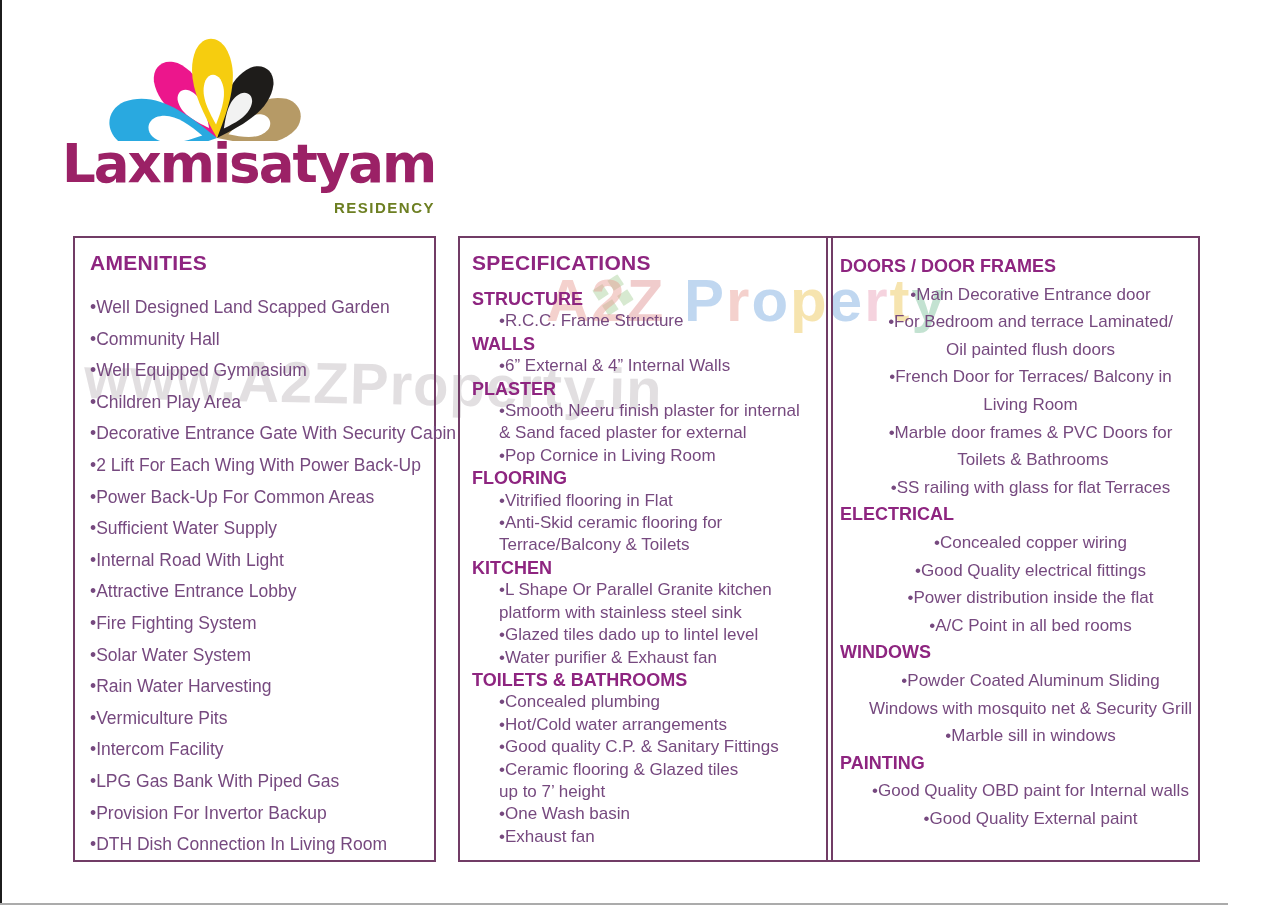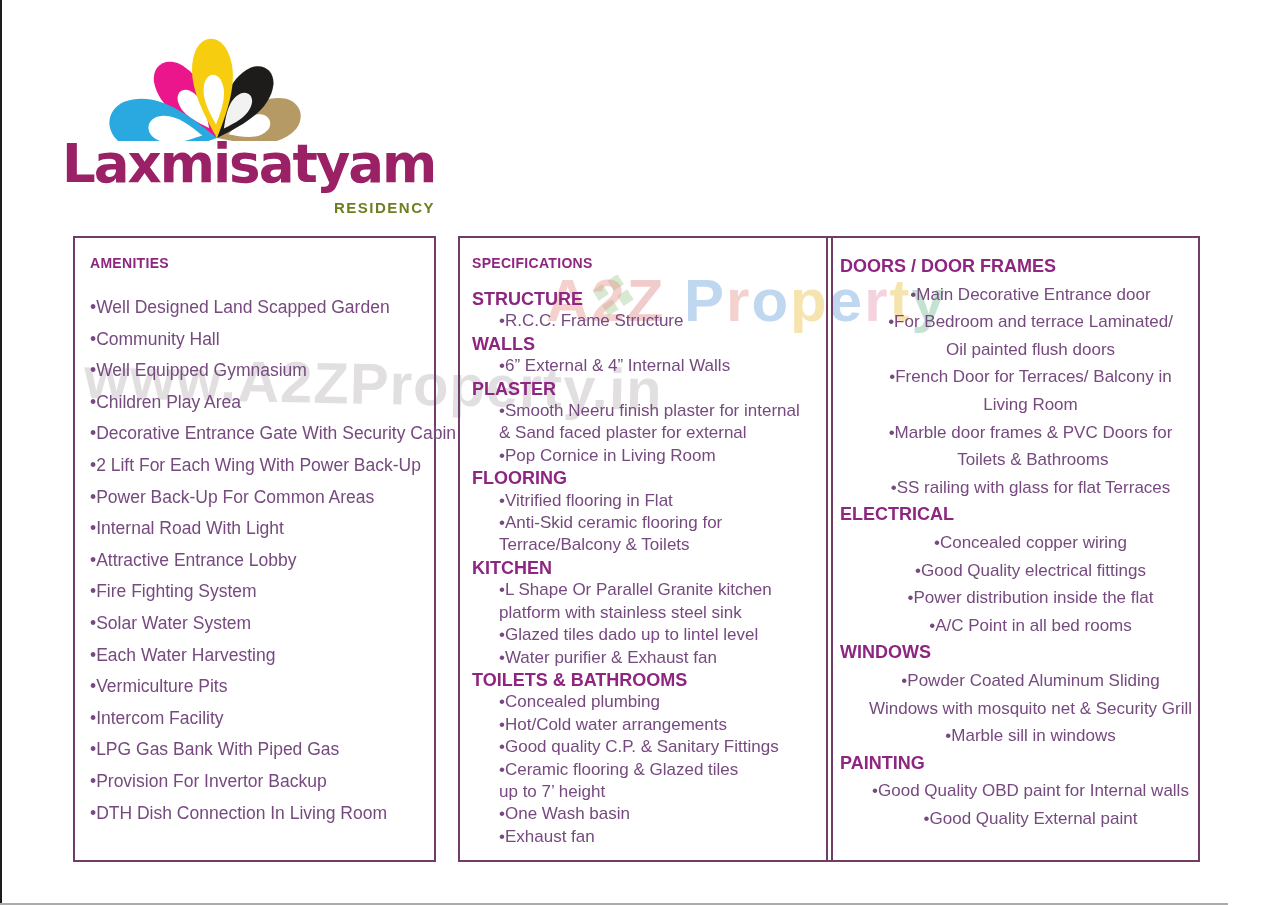--- a/index.html
+++ b/index.html
@@ -43,21 +43,21 @@
   
   .box{
     position:absolute;top:236px;height:626px;box-sizing:border-box;
     border:2px solid #713c66;background:transparent;z-index:2;
   }
   #col1{left:73px;width:363px;}
   #col2{left:458px;width:375px;}
   #col3{left:826px;width:374px;}
 
   .box-title{
-    font-size:14px;font-weight:bold;color:#8e2580;margin:0;
+    font-size:21px;font-weight:bold;color:#8e2580;margin:0;
     padding:12px 3px 0 15px;letter-spacing:0.3px;line-height:26px;
   }
   #col2 .box-title{padding-left:12px;}
 
   .amenities-list{padding:16px 0 0 15px;}
   .amenities-list .item{
     font-size:17.5px;color:#76497f;line-height:31.6px;margin:0;white-space:pre;
   }
   .item::before{content:"•";}
 
@@ -122,25 +122,26 @@
   <section class="box" id="col1">
     <h2 class="box-title">AMENITIES</h2>
     <div class="amenities-list">
         <p class="item">Well Designed Land Scapped Garden</p>
         <p class="item">Community Hall</p>
         <p class="item">Well Equipped Gymnasium</p>
         <p class="item">Children Play Area</p>
         <p class="item">Decorative Entrance Gate With Security Cabin</p>
         <p class="item">2 Lift For Each Wing With Power Back-Up</p>
         <p class="item">Power Back-Up For Common Areas</p>
+        <p class="item">Sufficient Water Supply</p>
         <p class="item">Internal Road With Light</p>
         <p class="item">Attractive Entrance Lobby</p>
         <p class="item">Fire Fighting System</p>
         <p class="item">Solar Water System</p>
-        <p class="item">Each Water Harvesting</p>
+        <p class="item">Rain Water Harvesting</p>
         <p class="item">Vermiculture Pits</p>
         <p class="item">Intercom Facility</p>
         <p class="item">LPG Gas Bank With Piped Gas</p>
         <p class="item">Provision For Invertor Backup</p>
         <p class="item">DTH Dish Connection In Living Room</p>
       </div>
   </section>
 
   <section class="box" id="col2">
     <h2 class="box-title">SPECIFICATIONS</h2>

